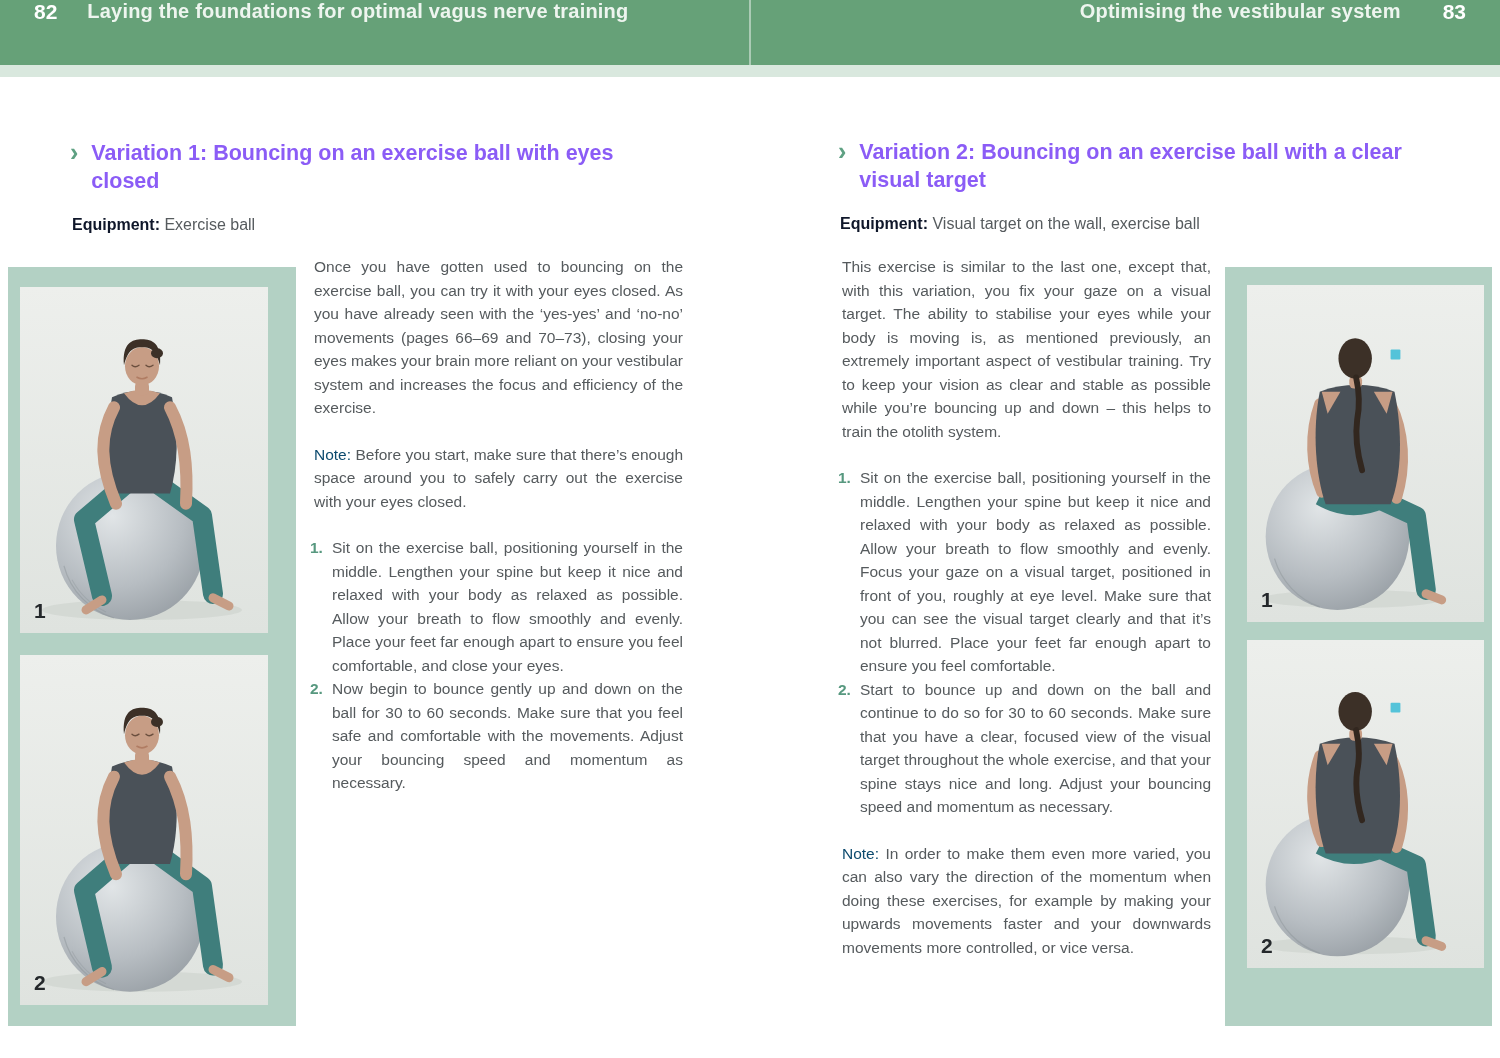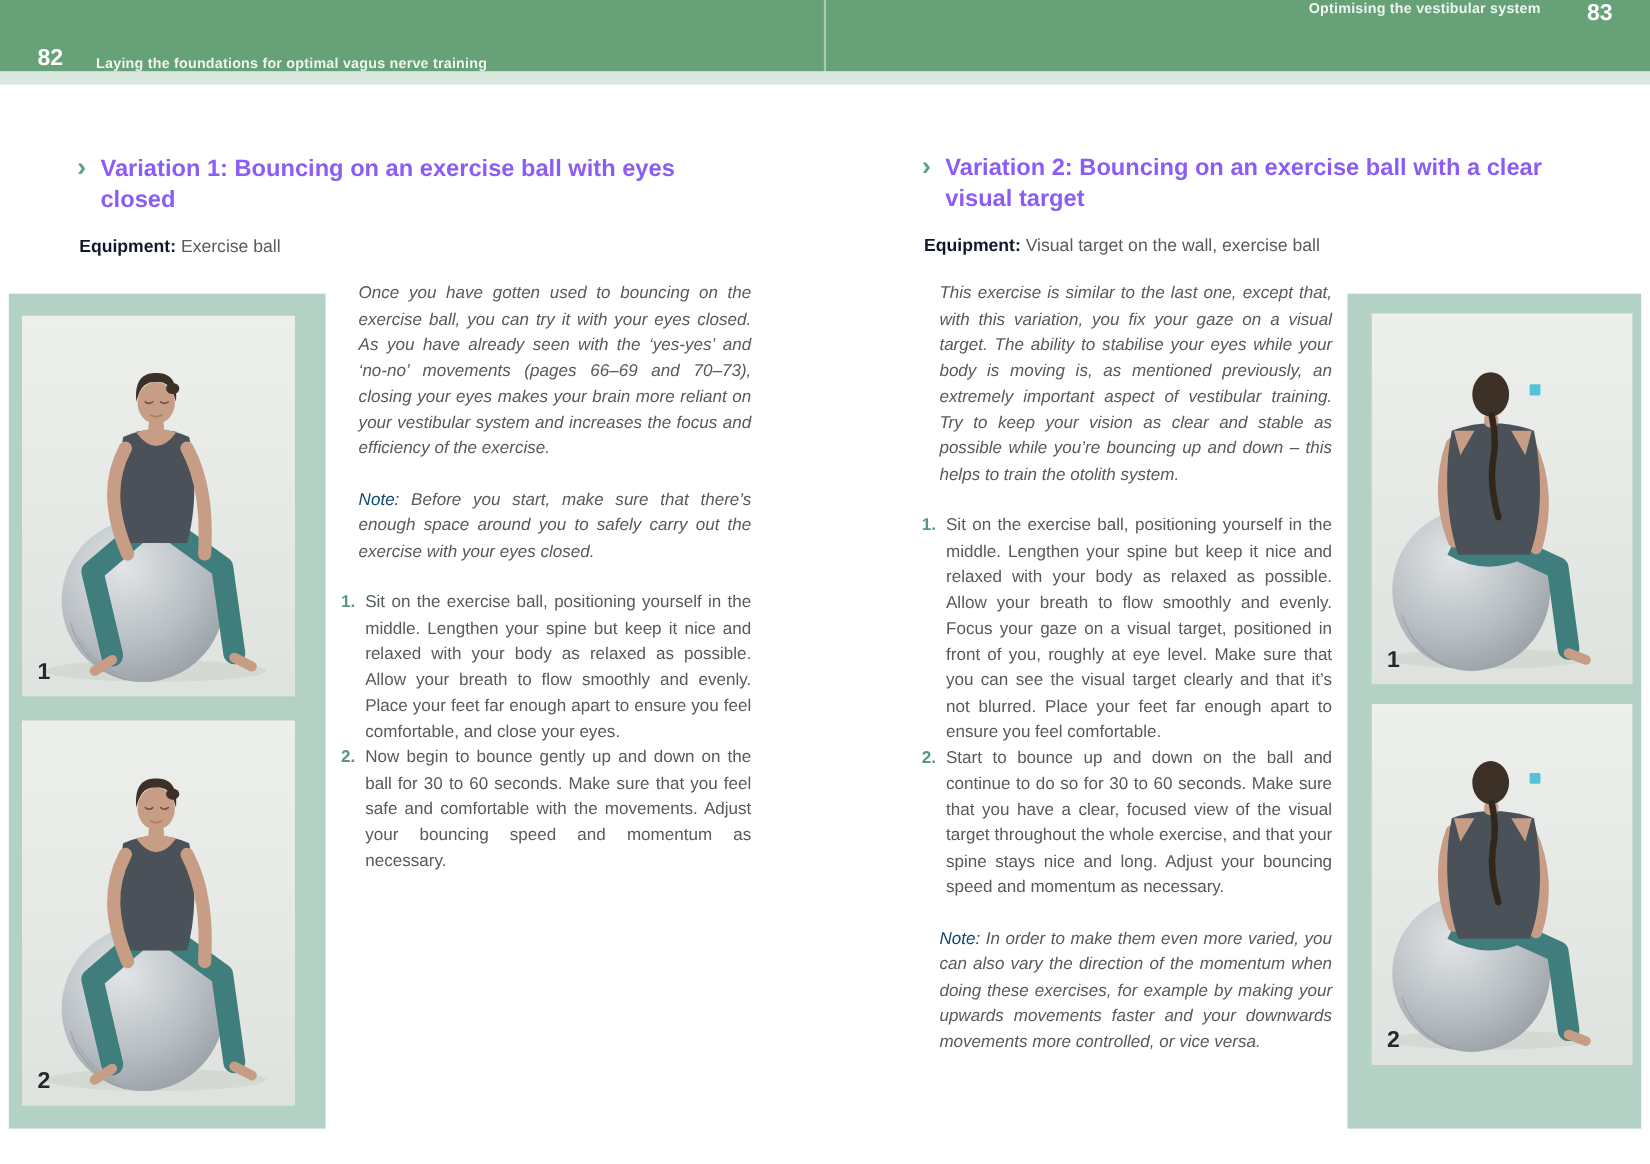--- a/index.html
+++ b/index.html
@@ -1,44 +1,44 @@
 <!DOCTYPE html>
 <html><head>
 <meta charset="utf-8">
 <style>
   html,body{margin:0;padding:0;background:#ffffff;}
   .spread{position:relative;width:1500px;height:1058px;background:#ffffff;overflow:hidden;
           font-family:"Liberation Sans",sans-serif;}
 
   
   .header{position:absolute;left:0;top:0;width:1500px;height:65px;background:#66a178;}
-  .header-left{position:absolute;left:34px;top:0;height:65px;display:flex;align-items:flex-end;gap:30px;}
+  .header-left{position:absolute;left:34px;top:0;height:65px;display:flex;align-items:flex-start;gap:30px;}
   .header-right{position:absolute;right:34px;top:0;height:83px;display:flex;align-items:flex-start;gap:42px;}
   .page-num{color:#ffffff;font-size:21px;font-weight:bold;}
-  .header-title{color:#eef5ef;font-size:13px;font-weight:bold;letter-spacing:.2px;}
+  .header-title{color:#eef5ef;font-size:20px;font-weight:bold;letter-spacing:.2px;}
   .seam{position:absolute;left:749px;top:0;width:2px;height:77px;background:rgba(255,255,255,.45);}
   .subheader{position:absolute;left:0;top:65px;width:1500px;height:12px;background:#d9e8de;}
 
   
   .title-row{position:absolute;display:flex;gap:13px;}
   .title-row.l{left:70px;top:139px;width:560px;}
   .title-row.r{left:838px;top:138px;width:580px;}
   .chevron{color:#5fa183;font-size:25px;font-weight:bold;line-height:27px;flex:0 0 auto;}
   .sec-title{color:#8b5cf6;font-size:21.5px;font-weight:bold;line-height:28px;}
 
   .equipment{position:absolute;font-size:16px;color:#565b5e;}
   .equipment .eq-label{color:#0f172a;font-weight:bold;}
   .equipment.l{left:72px;top:216px;}
   .equipment.r{left:840px;top:215px;}
 
   
   .body-col{position:absolute;width:373px;font-size:15.5px;line-height:23.5px;color:#555a5d;text-align:justify;}
   .body-col.l{left:310px;top:255px;}
   .body-col.r{left:838px;top:255px;}
-  .body-col p{margin:0 0 23px 16px;font-style:italic;}
+  .body-col p{margin:0 0 23px 4px;}
   .note-label{color:#0c4a6e;}
   .steps{margin:0 0 23px 0;}
   .step{display:flex;}
   .step-num{flex:0 0 22px;color:#57987f;font-weight:bold;}
   .step-text{flex:1;text-align:justify;}
 
   
   .strip{position:absolute;top:267px;height:759px;background:#b3d1c4;}
   .strip.left{left:8px;width:288px;}
   .strip.right{left:1225px;width:267px;}

